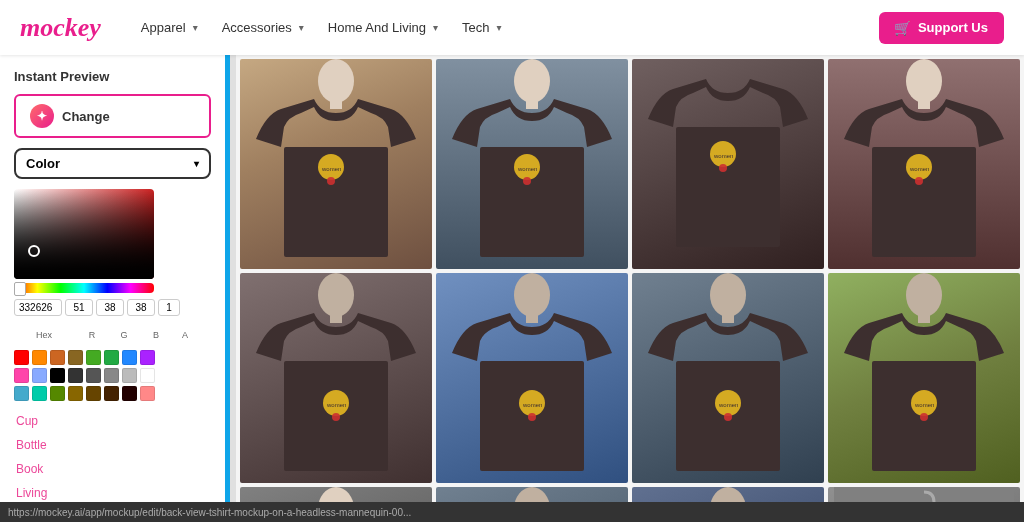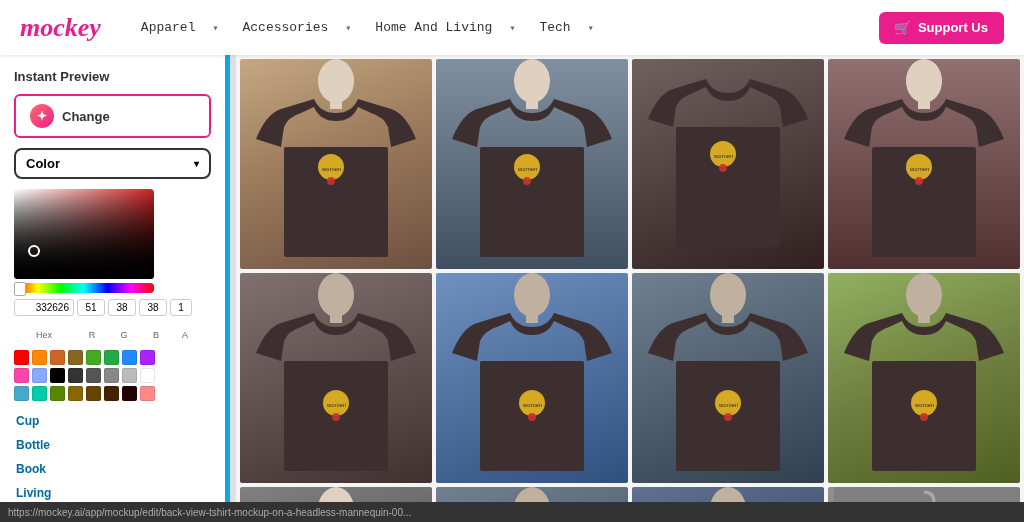--- a/index.html
+++ b/index.html
@@ -26,27 +26,26 @@
     }
     .nav {
       display: flex;
       align-items: center;
       gap: 4px;
       flex: 1;
     }
     .nav-item {
       display: flex;
       align-items: center;
-      gap: 17px;
+      gap: 7px;
       padding: 6px 10px;
       font-size: 13px;
       color: #333;
       cursor: pointer;
       border-radius: 4px;
-      font-family: Liberation Mono, monospace;
     }
     .chevron { font-size: 10px; color: #666; }
     .support-btn {
       display: flex;
       align-items: center;
       gap: 6px;
       background: #e91e8c;
       color: white;
       border: none;
       padding: 8px 16px;
@@ -173,26 +172,26 @@
       border-radius: 2px;
     }
 
     .color-inputs {
       display: flex;
       gap: 3px;
       margin-top: 6px;
       align-items: center;
     }
     .hex-input {
-      width: 60px;
+      width: 48px;
       border: 1px solid #ccc;
       border-radius: 3px;
       padding: 2px 4px;
       font-size: 10px;
-      text-align: right;
+      text-align: left;
     }
     .rgb-input {
       width: 28px;
       border: 1px solid #ccc;
       border-radius: 3px;
       padding: 2px 3px;
       font-size: 10px;
       text-align: center;
     }
     .color-labels {
@@ -224,24 +223,23 @@
       border: 1px solid rgba(0,0,0,0.1);
     }
 
     
     .sidebar-list {
       margin-top: 8px;
     }
     .sidebar-list-item {
       padding: 5px 2px;
       font-size: 12px;
-      color: #0369a1;
+      color: #ec4899;
       cursor: pointer;
       border-radius: 3px;
-      font-weight: bold;
     }
 
     
     .sidebar::-webkit-scrollbar { width: 4px; }
     .sidebar::-webkit-scrollbar-thumb { background: #ccc; border-radius: 2px; }
 
     
     .divider {
       width: 6px;
       background: #e0e0e0;

